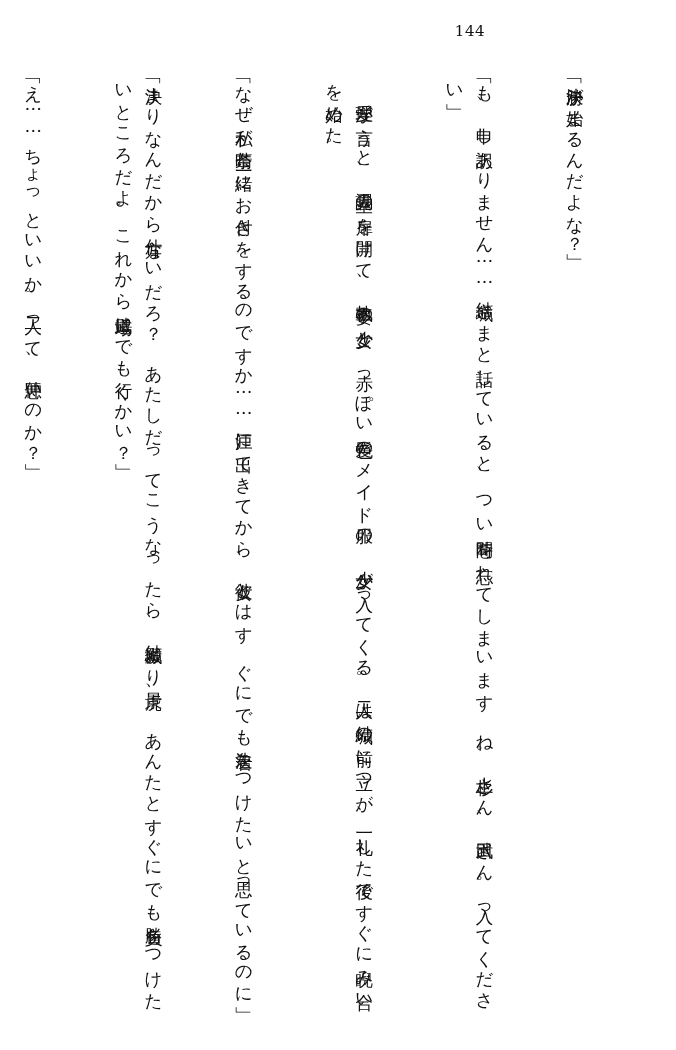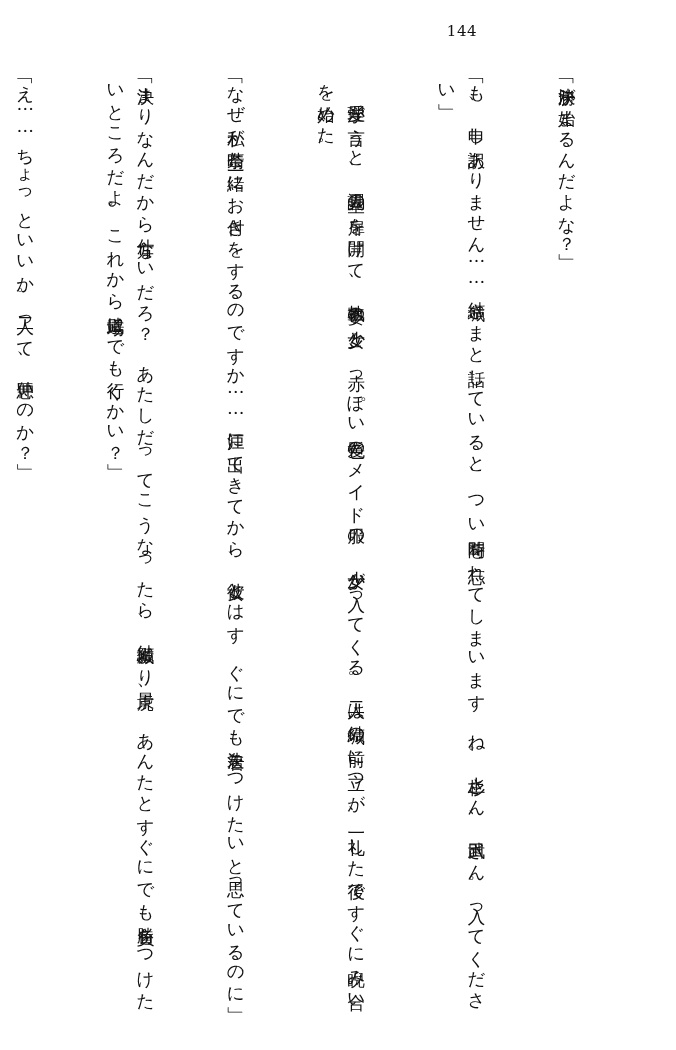--- a/index.html
+++ b/index.html
@@ -10,21 +10,21 @@
   body {
     width: 676px;
     height: 1050px;
     font-family: "DejaVu Serif", "Liberation Serif", serif;
     color: #111111;
     overflow: hidden;
     position: relative;
   }
   .page {
     position: absolute;
-    left: 4px;
+    left: 12px;
     top: 0;
     width: 543px;
     height: 1050px;
     background: #ffffff;
   }
   .page-number {
     position: absolute;
     top: 22px;
     right: 70px;
     font-size: 15px;

